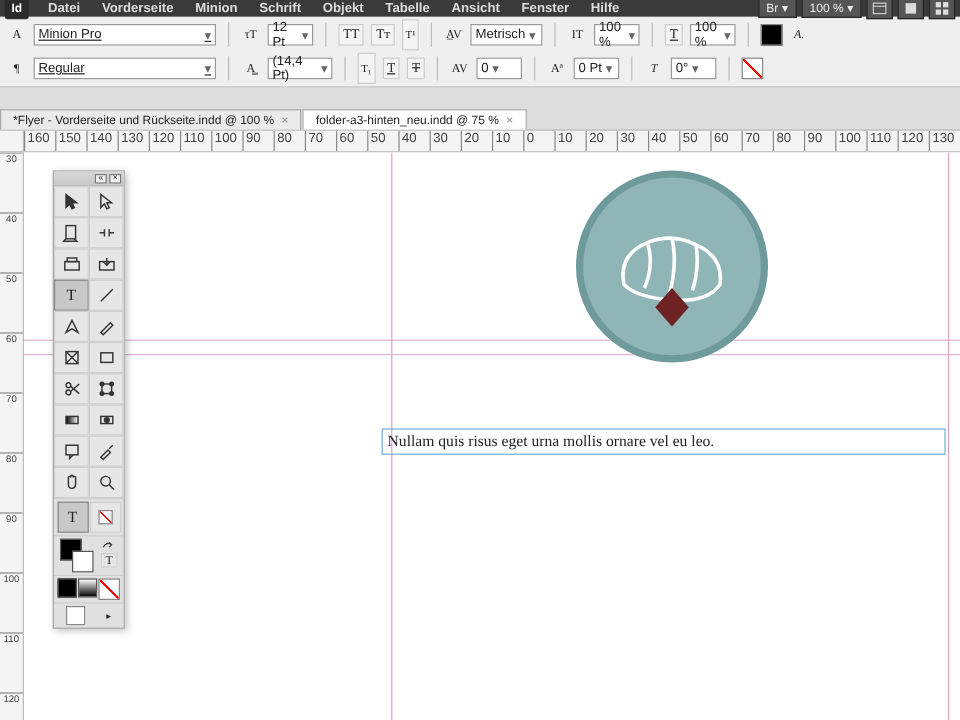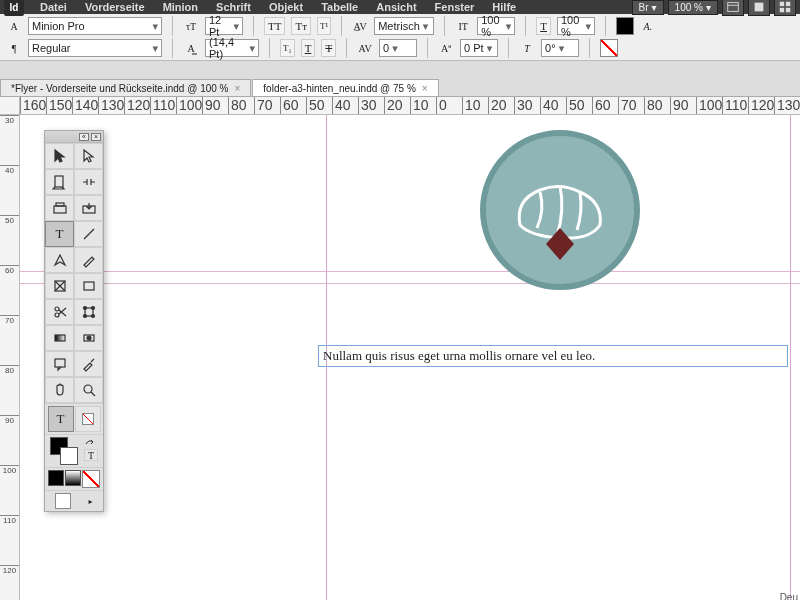--- a/index.html
+++ b/index.html
@@ -11,37 +11,37 @@
   .menubar .rcontrol { background:#555; color:#eee; padding:1px 6px; border:1px solid #222; font-size:10px; display:flex; align-items:center; gap:3px;}
   .menubar .iconbox { width:22px; height:18px; background:#555; border:1px solid #222; display:flex; align-items:center; justify-content:center;}
   .iconbox svg { width:14px; height:14px; }
 
   .controlbar { background:#efefef; border-bottom:1px solid #bbb; padding:2px 6px; display:flex; flex-direction:column; gap:2px; }
   .ctrlrow { display:flex; align-items:center; gap:6px; }
   .dd { background:#fff; border:1px solid #999; height:18px; padding:0 3px; display:flex; align-items:center; gap:3px; }
   .dd .arr { color:#666; }
   .ilabel { width:16px; height:16px; display:flex; align-items:center; justify-content:center; font-size:10px; font-family:serif; }
   .mini { width:38px; }
-  .wide { width:134px; }
+  .wide { width:152px;text-decoration:underline; }
   .txbtn { border:1px solid #ccc; background:#f4f4f4; height:18px; padding:0 3px; font-family:serif; font-size:11px; display:flex; align-items:center;}
-  .txbtn.sm { font-size:9px; padding:0 2px;}
+  .txbtn.sm { font-size:9px; padding:12px 2px;}
   .swatch { width:18px; height:18px; border:1px solid #888; }
   .swatch.black { background:#000; }
   .swatch.none { background:linear-gradient(to top right, #fff 45%, red 46%, red 54%, #fff 55%); }
   .vsep { width:1px; height:20px; background:#bbb; margin:0 4px; }
 
   .tabbar { background:#ddd; height:36px; display:flex; align-items:flex-end; border-bottom:1px solid #aaa; }
   .tab { padding:3px 10px 2px; background:#eaeaea; border:1px solid #aaa; border-bottom:none; font-size:10px; margin-right:1px; display:flex; align-items:center; gap:6px; }
   .tab.active { background:#fff; }
   .tab .close { color:#888; }
 
   .workspace { position:relative; width:800px; height:508px; background:#E8E8E8; }
   .ruler-h { position:absolute; left:20px; right:0; top:0; height:18px; background:#f4f4f4; border-bottom:1px solid #bbb; overflow:hidden;}
   .ruler-h .ticks { position:relative; height:100%; }
-  .ruler-h .tick { position:absolute; top:0; height:100%; border-left:1px solid #888; font-size:14px; color:#444; padding-left:2px;}
+  .ruler-h .tick { position:absolute; top:0; height:100%; border-left:1px solid #888; font-size:11px; color:#444; padding-left:2px;}
   .ruler-v { position:absolute; left:0; top:18px; bottom:0; width:20px; background:#f4f4f4; border-right:1px solid #bbb; overflow:hidden;}
   .ruler-v .tick { position:absolute; left:0; width:100%; border-top:1px solid #888; font-size:8px; color:#444; text-align:center;}
   .corner { position:absolute; left:0; top:0; width:20px; height:18px; background:#f4f4f4; border-right:1px solid #bbb; border-bottom:1px solid #bbb;}
 
   .canvas { position:absolute; left:20px; top:18px; right:0; bottom:0; background:#fff; overflow:hidden;}
   .margin1 { position:absolute; left:306px; top:0; bottom:0; width:0; border-left:1px solid #d6a4c8; }
   .margin2 { position:absolute; left:770px; top:0; bottom:0; width:0; border-left:1px solid #d6a4c8; }
   .guide1 { position:absolute; left:0; right:0; top:156px; height:0; border-top:1px solid #e0b3d1; }
   .guide2 { position:absolute; left:0; right:0; top:168px; height:0; border-top:1px solid #e0b3d1; }
 

